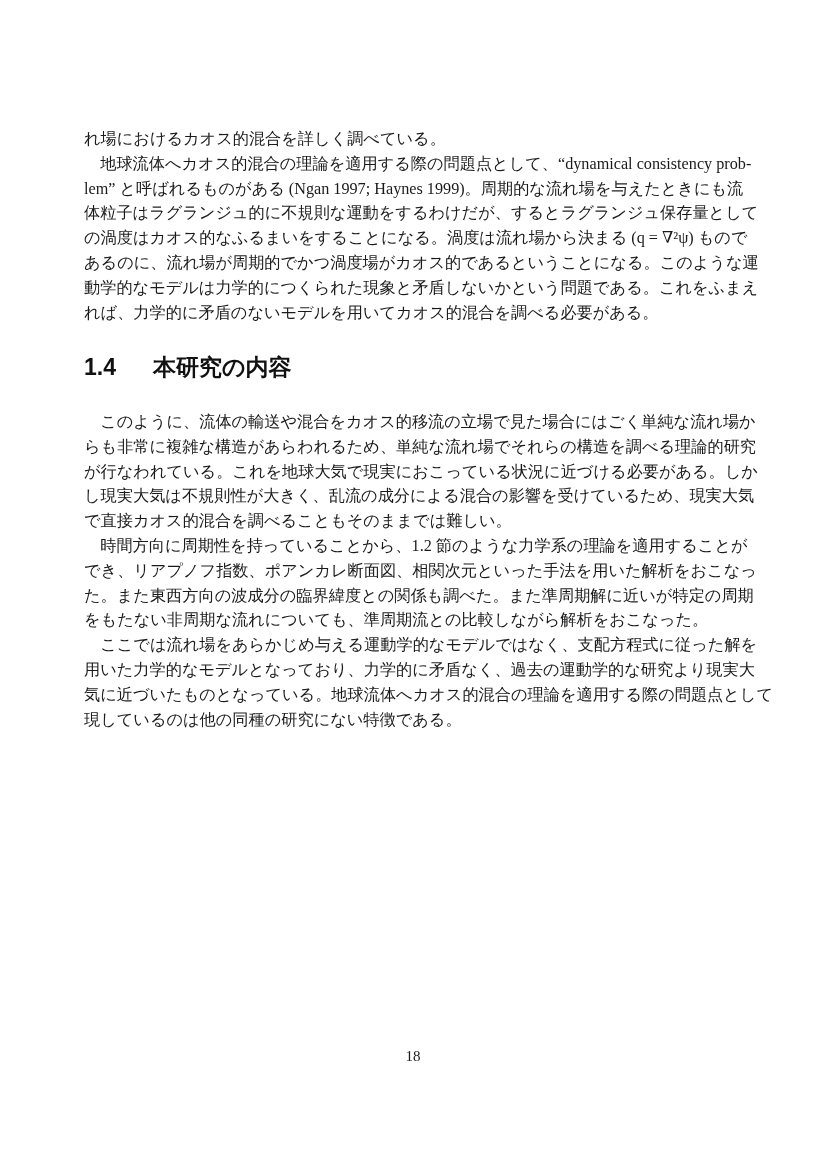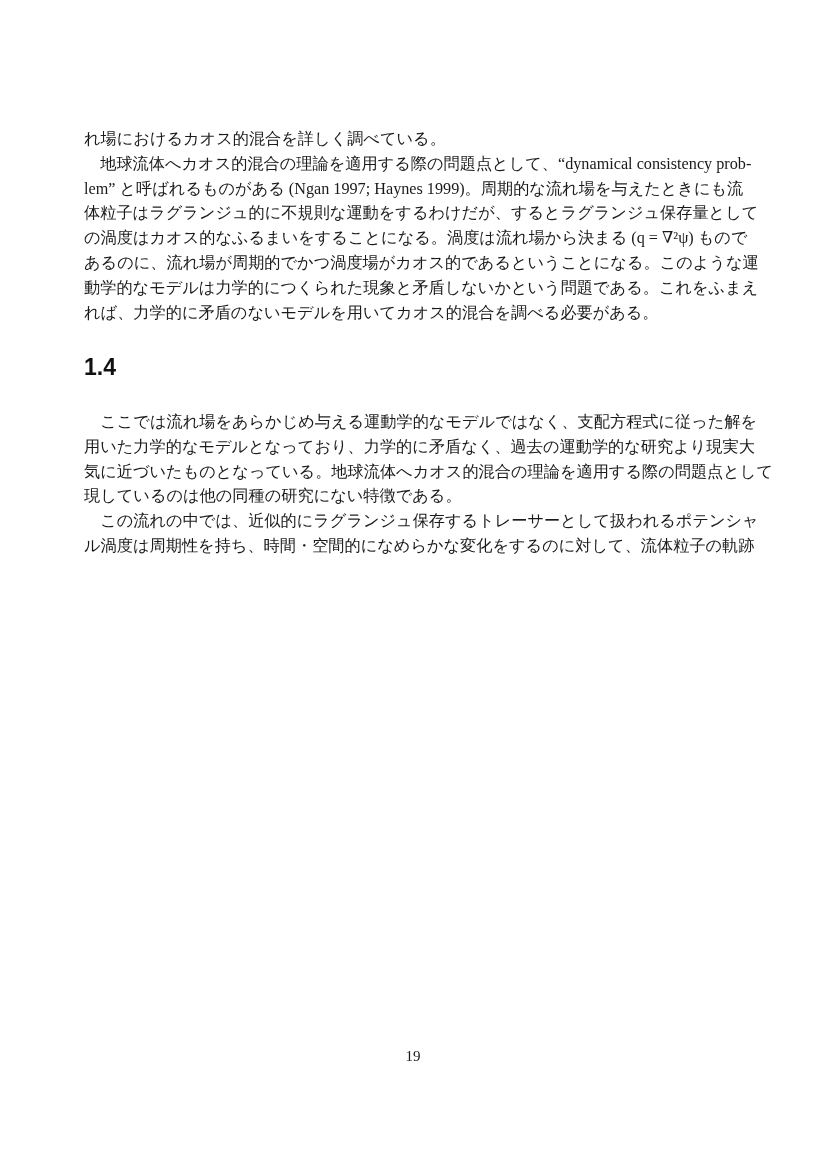--- a/index.html
+++ b/index.html
@@ -73,26 +73,34 @@
 lem” と呼ばれるものがある (Ngan 1997; Haynes 1999)。周期的な流れ場を与えたときにも流
 体粒子はラグランジュ的に不規則な運動をするわけだが、するとラグランジュ保存量として
 の渦度はカオス的なふるまいをすることになる。渦度は流れ場から決まる (q = ∇²ψ) もので
 あるのに、流れ場が周期的でかつ渦度場がカオス的であるということになる。このような運
 動学的なモデルは力学的につくられた現象と矛盾しないかという問題である。これをふまえ
 れば、力学的に矛盾のないモデルを用いてカオス的混合を調べる必要がある。</p>
   </div>
 
   <h2 class="section-heading">
     <span class="sec-num">1.4</span>
+    <span class="sec-title">本研究の内容</span>
   </h2>
 
   <div class="textblock" id="main-block">
+    <p class="para">　このように、流体の輸送や混合をカオス的移流の立場で見た場合にはごく単純な流れ場か
+らも非常に複雑な構造があらわれるため、単純な流れ場でそれらの構造を調べる理論的研究
+が行なわれている。これを地球大気で現実におこっている状況に近づける必要がある。しか
+し現実大気は不規則性が大きく、乱流の成分による混合の影響を受けているため、現実大気
+で直接カオス的混合を調べることもそのままでは難しい。</p>
+    <p class="para">　時間方向に周期性を持っていることから、1.2 節のような力学系の理論を適用することが
+でき、リアプノフ指数、ポアンカレ断面図、相関次元といった手法を用いた解析をおこなっ
+た。また東西方向の波成分の臨界緯度との関係も調べた。また準周期解に近いが特定の周期
+をもたない非周期な流れについても、準周期流との比較しながら解析をおこなった。</p>
     <p class="para">　ここでは流れ場をあらかじめ与える運動学的なモデルではなく、支配方程式に従った解を
 用いた力学的なモデルとなっており、力学的に矛盾なく、過去の運動学的な研究より現実大
 気に近づいたものとなっている。地球流体へカオス的混合の理論を適用する際の問題点として
 現しているのは他の同種の研究にない特徴である。</p>
-    <p class="para">　この流れの中では、近似的にラグランジュ保存するトレーサーとして扱われるポテンシャ
-ル渦度は周期性を持ち、時間・空間的になめらかな変化をするのに対して、流体粒子の軌跡</p>
   </div>
 
-  <div class="page-number">19</div>
+  <div class="page-number">18</div>
 
 </div>
 
 </body></html>

